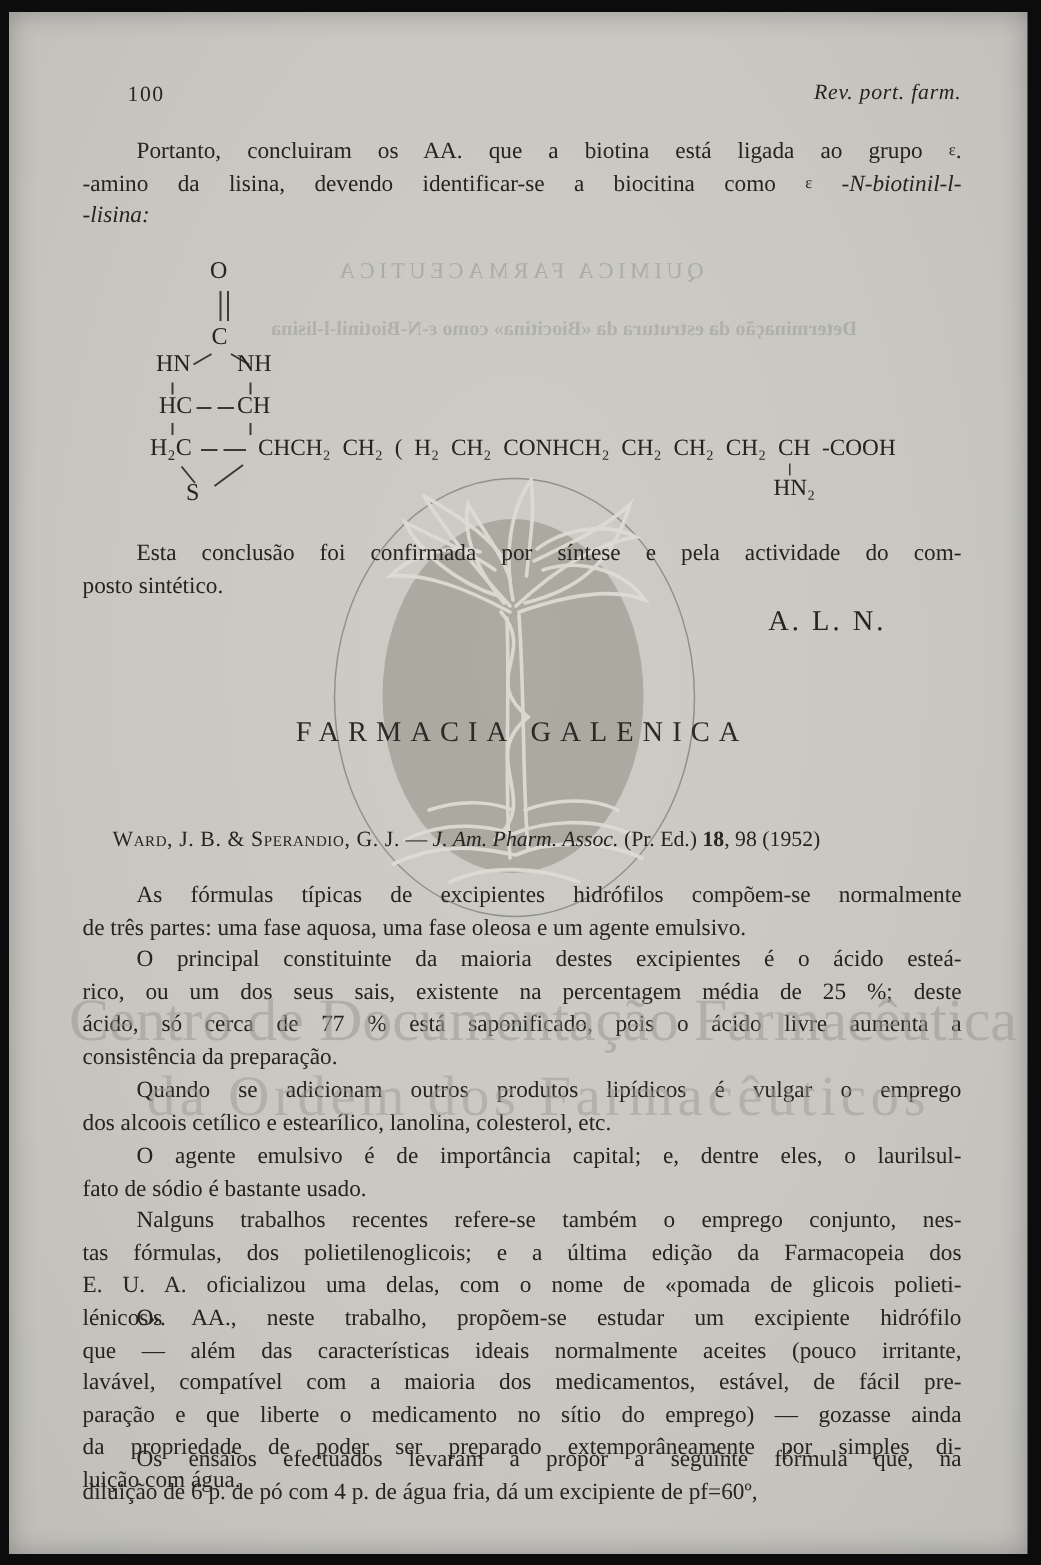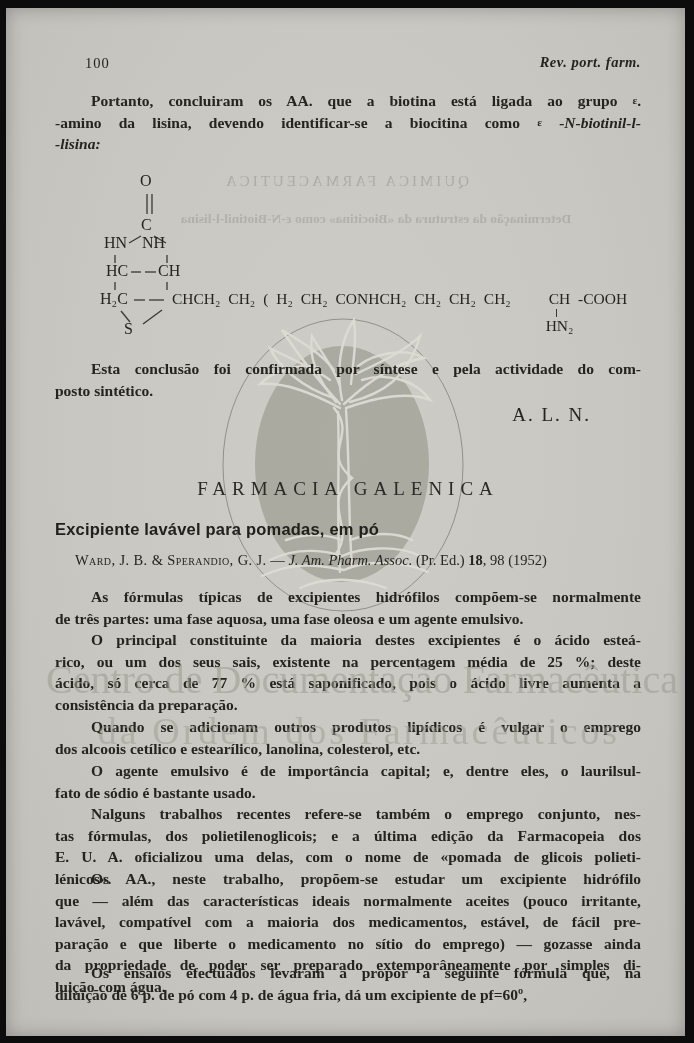--- a/index.html
+++ b/index.html
@@ -19,48 +19,48 @@
   .print-layer{position:absolute;inset:0;z-index:3;color:#26241f;}
   .wm-layer{position:absolute;inset:0;z-index:4;pointer-events:none;}
 
   
   .ghost{position:absolute;transform:scaleX(-1);color:#8f8f88;white-space:nowrap;}
   .ghost.g1{top:165px;left:210px;width:260px;text-align:center;font-size:15px;letter-spacing:3px;opacity:.5;filter:blur(.4px);}
   .ghost.g2{top:203px;left:120px;width:500px;text-align:center;font-size:13.5px;font-weight:bold;opacity:.42;filter:blur(.5px);}
 
   
   .block{position:absolute;left:49px;width:586px;font-size:15.5px;line-height:21.6px;}
-  .tline{text-align:justify;text-align-last:justify;font-weight:bold;}
+  .tline{text-align:justify;text-align-last:justify;}
   .tline.last{text-align-last:left;}
   .tline.indent{text-indent:36px;}
   .eps{font-size:11px;vertical-align:2px;}
 
   .hdr-num{position:absolute;left:49px;top:47px;font-size:14.5px;letter-spacing:1px;margin-left:30px;}
-  .hdr-journal{position:absolute;right:44px;top:46px;font-size:14.5px;font-style:italic;letter-spacing:.5px;font-weight:bold;}
+  .hdr-journal{position:absolute;right:44px;top:46px;font-size:14.5px;font-style:italic;letter-spacing:.5px;}
 
   .signature{position:absolute;left:49px;width:586px;top:396px;text-align:right;padding-right:50px;box-sizing:border-box;font-size:19px;letter-spacing:2px;}
 
   .section-title{position:absolute;left:49px;width:586px;top:470px;text-align:center;
     font-size:19px;letter-spacing:6px;color:#2b2a25;}
 
   .article-heading{position:absolute;left:49px;top:512px;width:586px;
     font-family:"Liberation Sans","DejaVu Sans",sans-serif;font-weight:bold;
     font-size:16.5px;letter-spacing:.2px;color:#21201c;}
 
   .reference{position:absolute;left:49px;top:544px;width:586px;padding-left:20px;box-sizing:border-box;font-size:14.5px;}
   .reference .authors{font-variant:small-caps;letter-spacing:.4px;}
   .reference .journal{font-style:italic;}
   .reference .volume{font-weight:bold;}
 
   
   .structure{position:absolute;left:94px;top:160px;width:560px;height:175px;font-size:16px;}
   .structure .atom{position:absolute;white-space:nowrap;}
   .structure svg{position:absolute;left:0;top:0;}
   .chain{position:absolute;left:72px;top:122px;white-space:nowrap;word-spacing:4px;font-size:15.5px;}
-  .ch-wrap{position:relative;display:inline-block;margin-left:30px;}
+  .ch-wrap{position:relative;display:inline-block;}
   .ch-bond{position:absolute;left:7px;top:19px;height:8px;border-left:1.3px solid #3a3832;}
   .hn2{position:absolute;left:-3px;top:27px;font-size:15.5px;word-spacing:0;}
 
   
   .wm{position:absolute;color:#9d9d93;white-space:nowrap;font-family:"Liberation Serif","DejaVu Serif",serif;}
   .wm.w1{top:648px;left:40px;width:606px;text-align:center;font-size:40px;opacity:.58;}
   .wm.w2{top:701px;left:60px;width:586px;text-align:center;font-size:38px;letter-spacing:3px;opacity:.52;}
 </style>
 </head>
 <body>
@@ -127,38 +127,37 @@
             <line x1="67" y1="114" x2="67" y2="122"></line>
           <line x1="34" y1="132" x2="45" y2="132"></line>
             <line x1="49" y1="132" x2="64" y2="132"></line>
           <line x1="21" y1="143" x2="30" y2="154"></line>
             <line x1="62" y1="142" x2="43" y2="156"></line>
         </g>
       </svg>
       <span class="atom" style="left:40px;top:4px">O</span>
       <span class="atom" style="left:41px;top:48px">C</span>
       <span class="atom" style="left:4px;top:66px">HN</span>
-      <span class="atom" style="left:42px;top:66px">NH</span>
+      <span class="atom" style="left:58px;top:66px">NH</span>
       <span class="atom" style="left:6px;top:94px">HC</span>
       <span class="atom" style="left:58px;top:94px">CH</span>
       <span class="atom" style="left:0px;top:122px">H₂C</span>
       <span class="atom" style="left:24px;top:152px">S</span>
       <div class="chain"><span>CHCH₂ CH₂ ( H₂ CH₂ CONHCH₂ CH₂ CH₂ CH₂ </span><span class="ch-wrap"><span>CH -COOH</span><span class="ch-bond"></span><span class="hn2">HN₂</span></span></div>
     </div>
 
     <div class="block" style="top:350px">
         <div class="tline indent">Esta conclusão foi confirmada por síntese e pela actividade do com-</div>
         <div class="tline last">posto sintético.</div>
       </div>
 
     <div class="signature">A. L. N.</div>
 
     <div class="section-title">FARMACIA GALENICA</div>
 
-    <div class="article-heading">Excipiente lavável para pomadas, em pó</div>
 
     <div class="reference"><span class="authors">Ward, J. B. &amp; Sperandio, G. J.</span><span> — </span><span class="journal">J. Am. Pharm. Assoc.</span><span> (Pr. Ed.) </span><span class="volume">18</span><span>, 98 (1952)</span></div>
 
     <div class="block" style="top:578px">
         <div class="tline indent">As fórmulas típicas de excipientes hidrófilos compõem-se normalmente</div>
         <div class="tline last">de três partes: uma fase aquosa, uma fase oleosa e um agente emulsivo.</div>
       </div>
     <div class="block" style="top:621px">
         <div class="tline indent">O principal constituinte da maioria destes excipientes é o ácido esteá-</div>
         <div class="tline">rico, ou um dos seus sais, existente na percentagem média de 25 %; deste</div>

